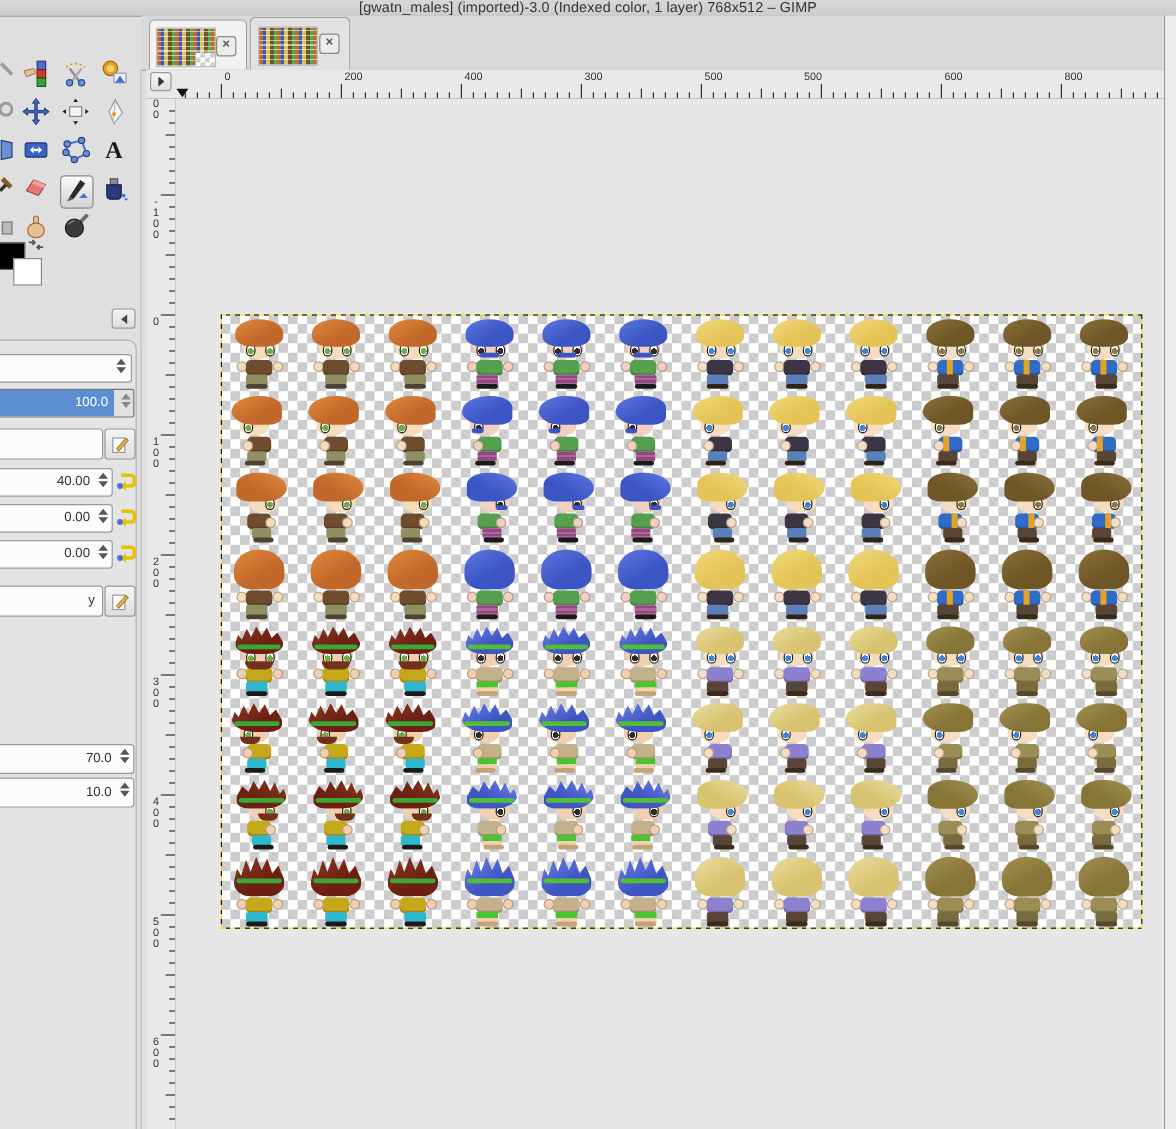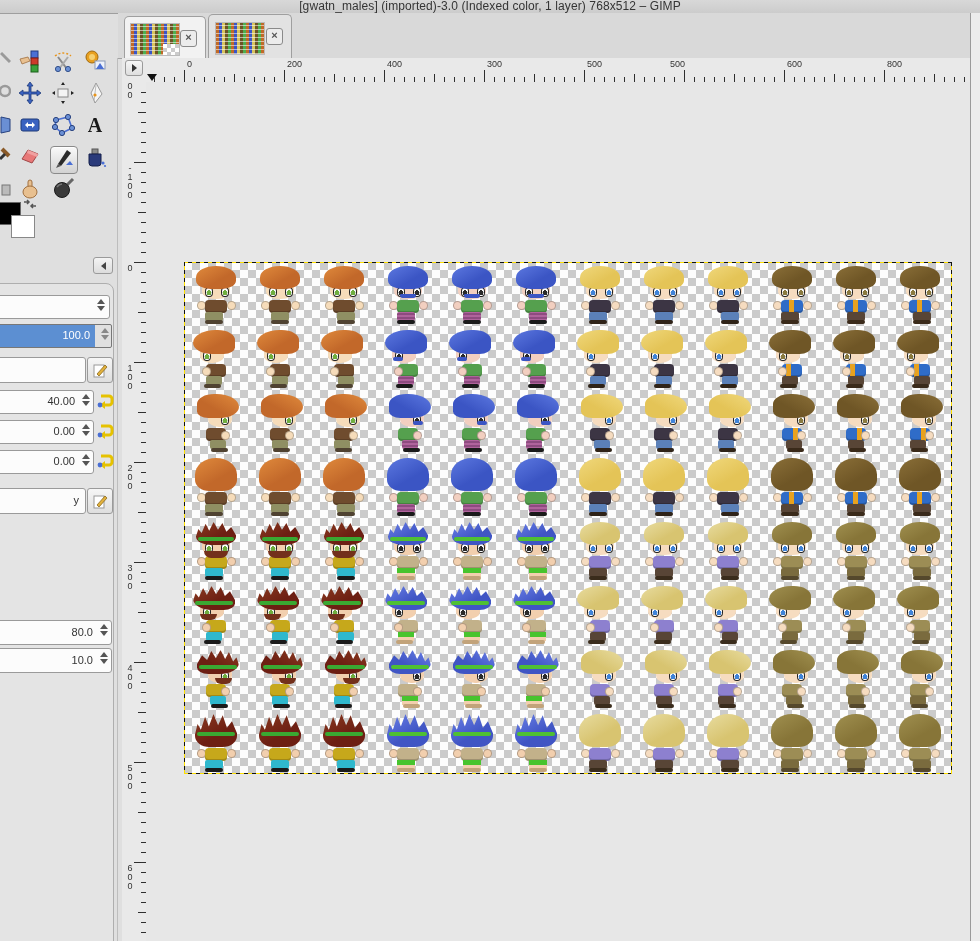--- a/index.html
+++ b/index.html
@@ -338,21 +338,21 @@
   <div class="spinval" style="right:6px;top:5px;">y</div>
 </div>
 <div class="mini-btn" style="left:87px;top:488px;">
   <svg width="16" height="16" viewBox="0 0 16 16">
     <rect x="2" y="3" width="10" height="12" fill="#fff" stroke="#999"></rect>
     <path d="M5 12 L13 3 L15 5 L7 14 Z" fill="#e2b13c" stroke="#8a6a20" stroke-width="0.8"></path>
   </svg>
 </div>
 
 <div class="abs entry" style="left:-14px;top:620px;width:124px;height:23px;">
-  <div class="spinval" style="right:18px;top:5px;">80.0</div>
+  <div class="spinval" style="right:18px;top:5px;">70.0</div>
   <div class="spin-arrows" style="right:2px;top:1px;">
       <div class="up"></div>
       <div class="dn"></div>
     </div>
 </div>
 <div class="abs entry" style="left:-14px;top:648px;width:124px;height:23px;">
   <div class="spinval" style="right:18px;top:5px;">10.0</div>
   <div class="spin-arrows" style="right:2px;top:1px;">
       <div class="up"></div>
       <div class="dn"></div>

